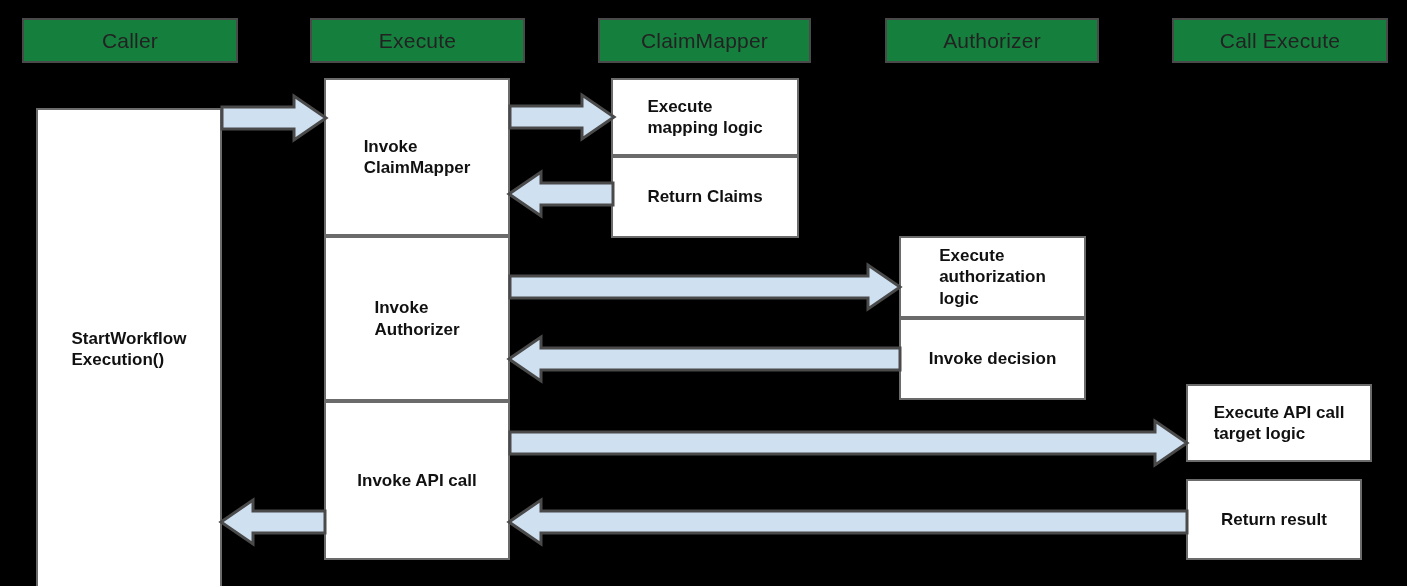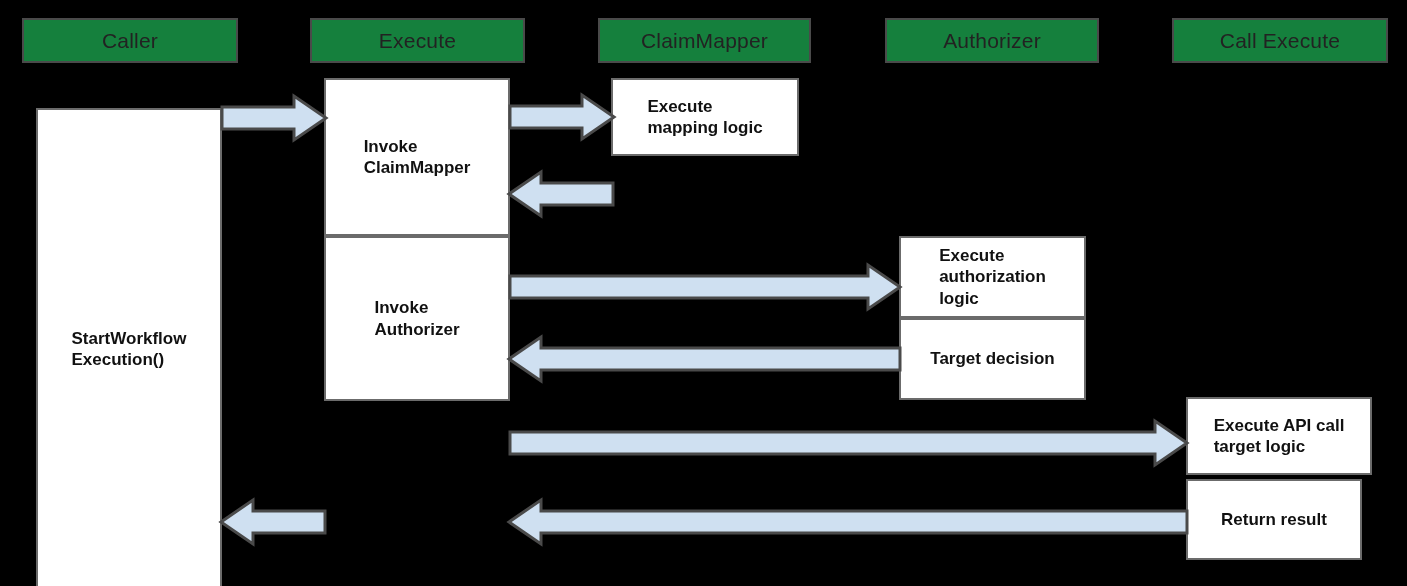--- a/index.html
+++ b/index.html
@@ -104,38 +104,44 @@
   <div class="act-box" style="left:324px; top:78px; width:186px; height:158px;">
     <span class="act-label">Invoke
 ClaimMapper</span>
   </div>
 
   <div class="act-box" style="left:324px; top:236px; width:186px; height:165px;">
     <span class="act-label">Invoke
 Authorizer</span>
   </div>
 
+  <div class="act-box" style="left:324px; top:401px; width:186px; height:159px;">
+    <span class="act-label">Invoke API call</span>
+  </div>
 
   <div class="act-box" style="left:611px; top:78px; width:188px; height:78px;">
     <span class="act-label">Execute
 mapping logic</span>
   </div>
 
+  <div class="act-box" style="left:611px; top:156px; width:188px; height:82px;">
+    <span class="act-label">Return Claims</span>
+  </div>
 
   <div class="act-box" style="left:899px; top:236px; width:187px; height:82px;">
     <span class="act-label">Execute
 authorization
 logic</span>
   </div>
 
   <div class="act-box" style="left:899px; top:318px; width:187px; height:82px;">
-    <span class="act-label">Target decision</span>
+    <span class="act-label">Invoke decision</span>
   </div>
 
-  <div class="act-box" style="left:1186px; top:397px; width:186px; height:78px;">
+  <div class="act-box" style="left:1186px; top:384px; width:186px; height:78px;">
     <span class="act-label">Execute API call
 target logic</span>
   </div>
 
   <div class="act-box" style="left:1186px; top:479px; width:176px; height:81px;">
     <span class="act-label">Return result</span>
   </div>
 
   <div class="arrow" style="left:222px; top:96px; width:104px; height:44px;">
     <svg viewBox="0 0 104 44" preserveAspectRatio="none">

